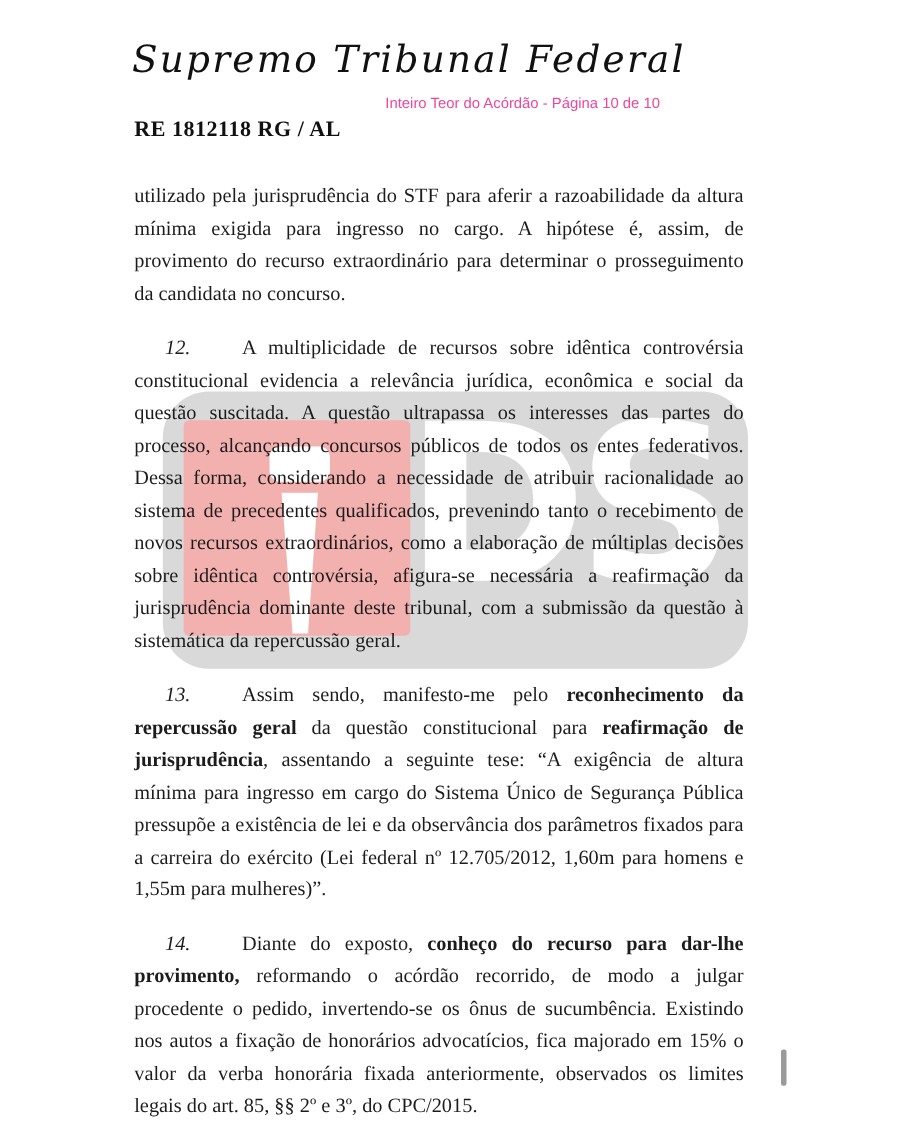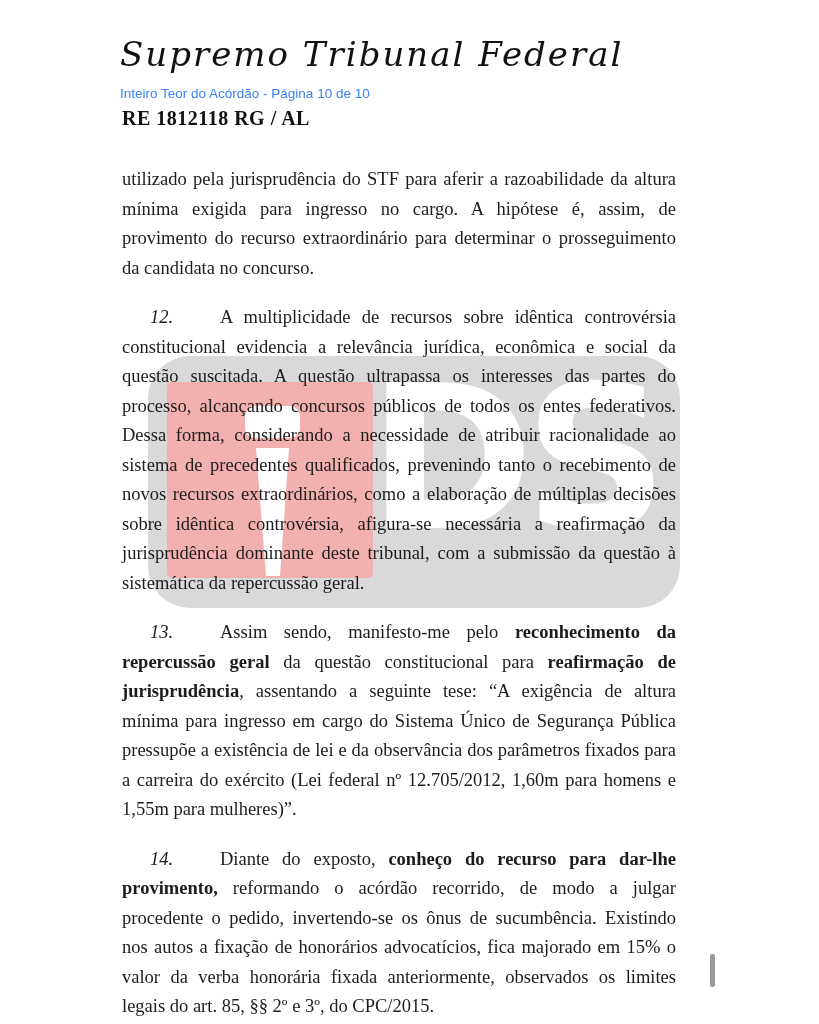--- a/index.html
+++ b/index.html
@@ -22,35 +22,35 @@
   }
 
   
   .text-layer { position: relative; z-index: 1; }
 
   .doc-header {
     position: absolute;
     top: 34px;
     left: 120px;
     width: 480px;
-    text-align: left;
+    text-align: right;
     color: #111111;
   }
   .court-name {
     font-family: "DejaVu Serif", serif;
     font-style: italic;
     font-size: 34px;
     letter-spacing: 2px;
     white-space: nowrap;
   }
   .doc-subtitle {
     margin-top: 12px;
     font-family: "Liberation Sans", sans-serif;
     font-size: 13.5px;
-    color: #3b82f6;
+    color: #ec4899;
   }
 
   .case-number {
     position: absolute;
     top: 107px;
     left: 122px;
     font-size: 20px;
     font-weight: bold;
     letter-spacing: 0.5px;
     color: #111111;

